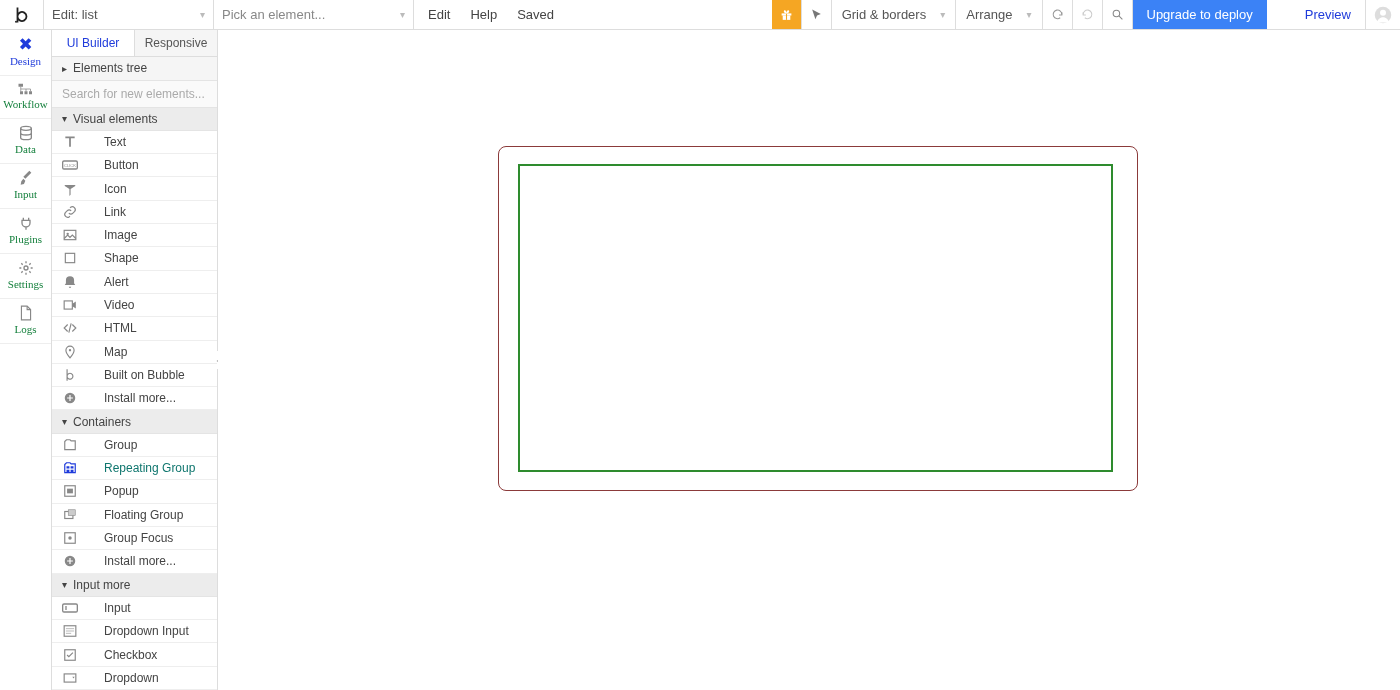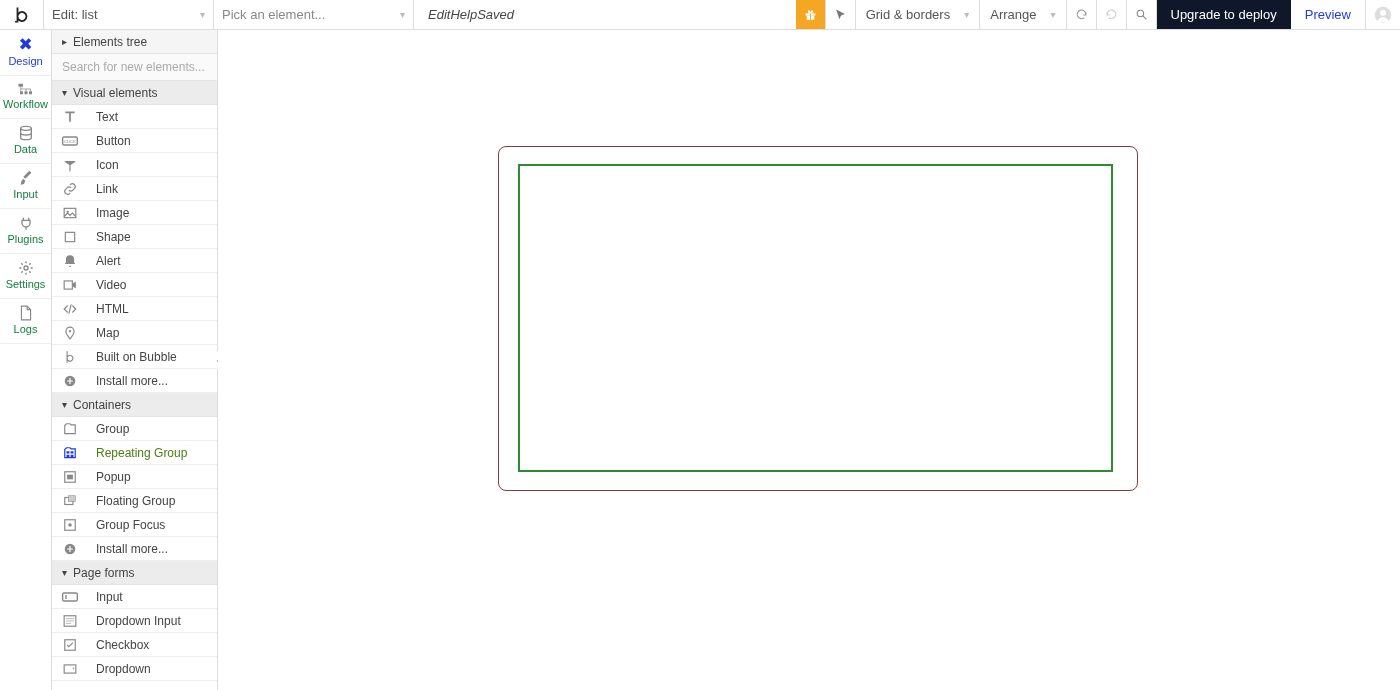--- a/index.html
+++ b/index.html
@@ -4,60 +4,60 @@
 <style>
 * { box-sizing: border-box; margin: 0; padding: 0; }
 body { font-family: -apple-system, BlinkMacSystemFont, "Segoe UI", Arial, sans-serif; font-size: 13px; color: #333; background: #fff; width: 1400px; height: 690px; overflow: hidden; }
 
 
 .topbar { display: flex; align-items: stretch; height: 30px; border-bottom: 1px solid #ddd; background: #fff; }
 .tb-section { display: flex; align-items: center; border-right: 1px solid #ddd; padding: 0 8px; }
 .tb-logo { width: 44px; justify-content: center; }
 .tb-page { width: 170px; justify-content: space-between; color: #555; }
 .tb-picker { width: 200px; justify-content: space-between; color: #888; text-align: center; }
-.tb-menu { padding: 4px 14px; font-style: italic; }
+.tb-menu { gap: 20px; padding: 4px 14px; }
 .tb-menu span { color: #444; cursor: pointer; }
 .tb-saved { color: #bbb; }
 .tb-spacer { flex: 1; border-right: none; }
 .tb-gift { width: 30px; background: #f5a623; justify-content: center; }
 .tb-icon-btn { width: 30px; justify-content: center; color: #777; }
 .tb-grid { padding: 0 10px; color: #555; gap: 14px; }
-.tb-upgrade { background: #0f172a; color: #fff; padding: 0 14px; border-right: none; cursor: pointer; }
-.tb-preview { color: #1f3bdb; padding: 0 14px; cursor: pointer; }
+.tb-upgrade { background: #3b82f6; color: #fff; padding: 0 14px; border-right: none; cursor: pointer; }
+.tb-preview { color: #1f3bdb; padding: 0 14px; cursor: pointer; margin-left: 24px; }
 .tb-avatar { width: 34px; justify-content: center; border-right: none; }
 .chev { font-size: 10px; color: #bbb; }
 
 
 .main { display: flex; height: calc(100% - 30px); }
 
 
 .rail { width: 52px; border-right: 1px solid #ddd; display: flex; flex-direction: column; background: #fff; }
 .rail-item { display: flex; flex-direction: column; align-items: center; justify-content: center; padding: 6px 0 8px; gap: 2px; color: #15803d; cursor: pointer; border-bottom: 1px solid #eee; }
 .rail-item.active { color: #1f3bdb; }
-.rail-item .rlabel { font-size: 11px; }
+.rail-item .rlabel { font-size: 11px; font-family: Liberation Serif, serif; }
 .rail-ico { font-size: 17px; line-height: 1; }
 
 
 .panel { width: 166px; border-right: 1px solid #ddd; display: flex; flex-direction: column; background: #fff; position: relative; }
 .panel-tabs { display: flex; height: 28px; border-bottom: 1px solid #ddd; }
 .ptab { flex: 1; display: flex; align-items: center; justify-content: center; font-size: 12px; color: #555; cursor: pointer; border-right: 1px solid #ddd; background: #f5f5f5; }
 .ptab:last-child { border-right: none; }
 .ptab.active { color: #1f3bdb; background: #fff; }
 
 .section-header { display: flex; align-items: center; gap: 6px; padding: 0 10px; height: 24px; border-bottom: 1px solid #e4e4e4; background: #ececec; font-size: 12px; color: #444; cursor: pointer; }
 .section-header.lite { background: #f5f5f5; }
 .section-caret { font-size: 10px; }
 
 .search-box { border-bottom: 1px solid #e4e4e4; }
 .search-box input { width: 100%; border: none; outline: none; padding: 6px 10px; font-size: 12px; color: #c2410c; background: #fafafa; }
 .search-box input::placeholder { color: #aaa; }
 
 .elist { display: flex; flex-direction: column; overflow: hidden; }
-.eitem { display: flex; align-items: center; gap: 18px; padding: 0 10px; height: 24px; border-bottom: 1px solid #eee; font-size: 12px; color: #444; cursor: pointer; background: #fff; }
-.eitem.selected { color: #4d7c0f; }
+.eitem { display: flex; align-items: center; gap: 26px; padding: 0 10px; height: 24px; border-bottom: 1px solid #eee; font-size: 12px; color: #444; cursor: pointer; background: #fff; }
+.eitem.selected { color: #0f766e; }
 .eitem.selected .eicon { color: #1f3bdb; }
 .eicon { width: 16px; display: inline-flex; align-items: center; justify-content: center; color: #888; font-size: 12px; }
 
 .panel-handle { position: absolute; right: -6px; top: 50%; transform: translateY(-50%); width: 6px; height: 20px; background: #fff; border: 1px solid #ddd; border-left: none; display: flex; align-items: center; justify-content: center; font-size: 8px; color: #888; cursor: pointer; }
 
 
 .canvas { flex: 1; position: relative; background: #fff; }
 .page-outline { position: absolute; left: 280px; top: 116px; width: 640px; height: 345px; border: 1px solid #8b3a3a; border-radius: 8px; }
 .rg-outline { position: absolute; left: 300px; top: 134px; width: 595px; height: 308px; border: 2px solid #2e8b2e; }
 
@@ -202,20 +202,24 @@
           <svg width="14" height="16" viewBox="0 0 24 28">
             <path d="M4 2h10l6 6v18H4z" fill="none" stroke="#888" stroke-width="2"></path>
             <path d="M14 2v6h6" fill="none" stroke="#888" stroke-width="2"></path>
           </svg>
         </span>
       <span class="rlabel">Logs</span>
     </div>
   </div>
 
   <div class="panel">
+    <div class="panel-tabs">
+      <div class="ptab active">UI Builder</div>
+      <div class="ptab">Responsive</div>
+    </div>
 
     <div class="section-header lite">
       <span class="section-caret">▸</span>
       <span>Elements tree</span>
     </div>
 
     <div class="search-box">
       <input type="text" placeholder="Search for new elements..." style="">
     </div>
 
@@ -383,21 +387,21 @@
               <circle cx="12" cy="12" r="9" fill="#888"></circle>
               <path d="M12 7v10M7 12h10" stroke="#fff" stroke-width="2"></path>
             </svg>
           </span>
           <span>Install more...</span>
         </div>
       </div>
 
     <div class="section-header">
       <span class="section-caret">▾</span>
-      <span>Page forms</span>
+      <span>Input more</span>
     </div>
     <div class="elist" id="list-inputs">
         <div class="eitem">
           <span class="eicon">
             <svg width="16" height="10" viewBox="0 0 24 14">
               <rect x="1" y="1" width="22" height="12" rx="2" fill="none" stroke="#888" stroke-width="2"></rect>
               <line x1="6" y1="4" x2="6" y2="10" stroke="#888" stroke-width="2"></line>
             </svg>
           </span>
           <span>Input</span>

